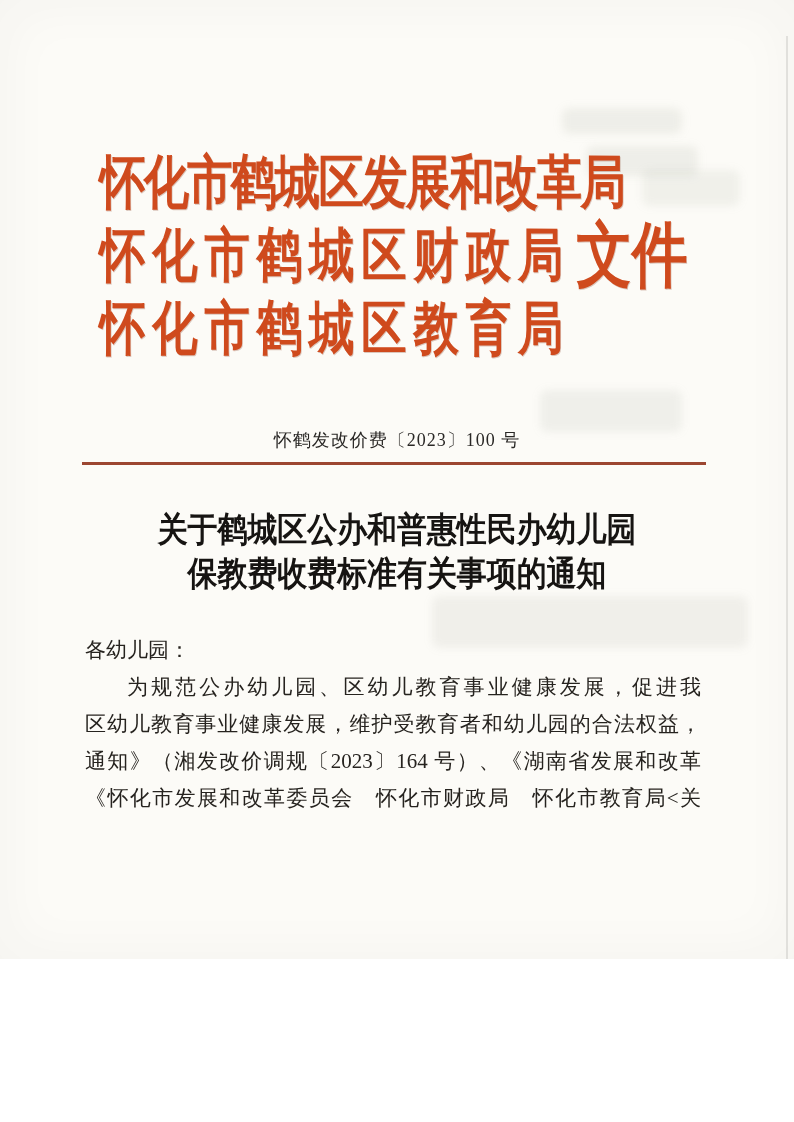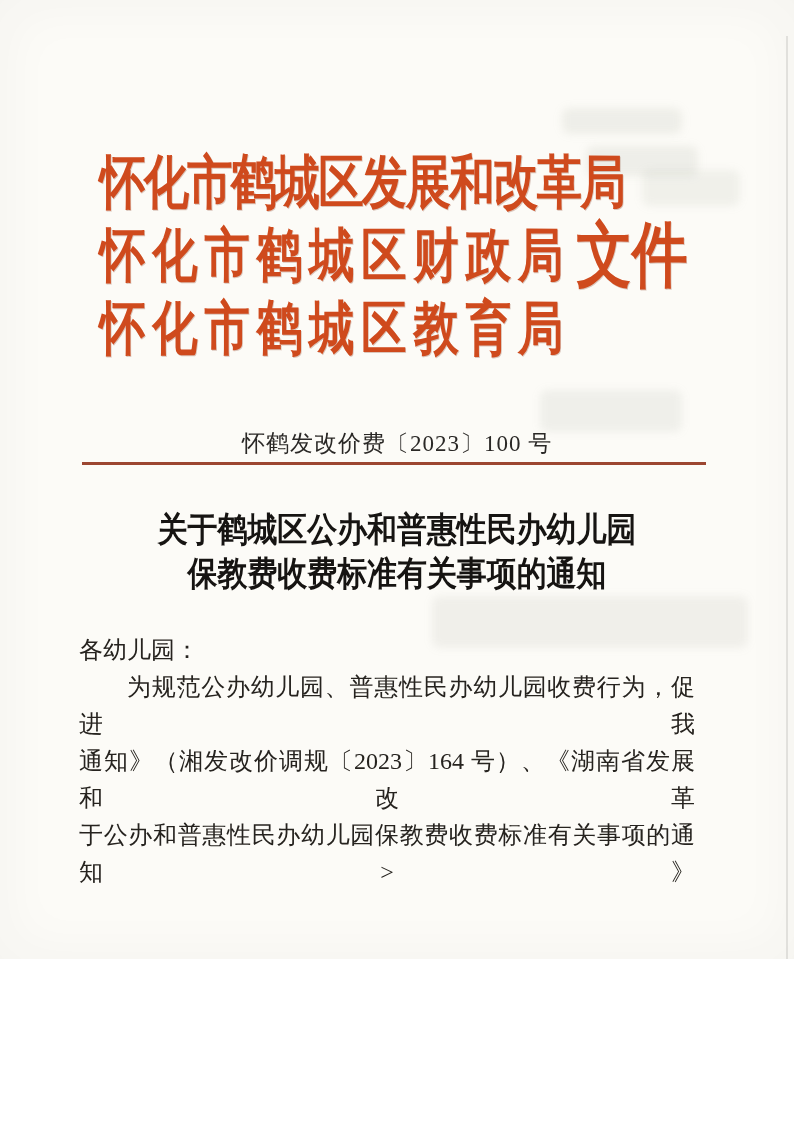--- a/index.html
+++ b/index.html
@@ -29,38 +29,38 @@
     color:var(--red);white-space:nowrap;
     transform:scaleX(0.78);transform-origin:left center;
     text-shadow:1px 1px 0 rgba(120,40,10,0.25);
   }
   .hline1{letter-spacing:-2px;}
   .agency{letter-spacing:9px;}
   .wenjian{font-size:71px;letter-spacing:0;margin-left:8px;vertical-align:-4px;}
   
   .doc-number{
     position:absolute;left:0;top:428px;width:100%;
-    text-align:center;font-size:23px;letter-spacing:1px;color:#2a2826;
+    text-align:center;font-size:18px;letter-spacing:1px;color:#2a2826;
   }
   
   .divider{
     position:absolute;left:82px;top:462px;width:624px;height:3px;
     background:var(--divider);
   }
   
   .title{
     position:absolute;left:0;top:508px;width:100%;
     text-align:center;font-size:34px;line-height:44px;font-weight:bold;
     transform:scaleX(0.88);
     color:#161412;
   }
   
   .body{
-    position:absolute;left:79px;top:632px;width:616px;
-    font-size:24px;line-height:37px;color:#26231f;
+    position:absolute;left:85px;top:632px;width:616px;
+    font-size:21px;line-height:37px;color:#26231f;
   }
   .salutation{text-align:left;}
   .line{text-align:justify;text-align-last:justify;}
   .line.indent{text-indent:2em;}
   
   .page-number{
     position:absolute;left:597px;top:1040px;width:80px;
     text-align:center;font-size:16px;letter-spacing:4px;color:#4a4a4a;
     font-family:"Liberation Serif","DejaVu Serif",serif;
   }
@@ -107,21 +107,22 @@
   <div class="divider"></div>
 
   <div class="title">
     <div>关于鹤城区公办和普惠性民办幼儿园</div>
     <div>保教费收费标准有关事项的通知</div>
   </div>
 
   <div class="body">
     <div class="salutation">各幼儿园：</div>
     <div id="body-lines">
-        <div class="line indent">为规范公办幼儿园、普惠性民办幼儿园收费行为，促进我</div>
+        <div class="line indent">为规范公办幼儿园、区幼儿教育事业健康发展，促进我</div>
+        <div class="line">区幼儿教育事业健康发展，维护受教育者和幼儿园的合法权益，</div>
         <div class="line">通知》（湘发改价调规〔2023〕164 号）、《湖南省发展和改革</div>
-        <div class="line">于公办和普惠性民办幼儿园保教费收费标准有关事项的通知&gt;》</div>
+        <div class="line">《怀化市发展和改革委员会　怀化市财政局　怀化市教育局&lt;关</div>
       </div>
   </div>
 
   <div class="page-number">- 1 -</div>
 
 </div>
 
 </body></html>

